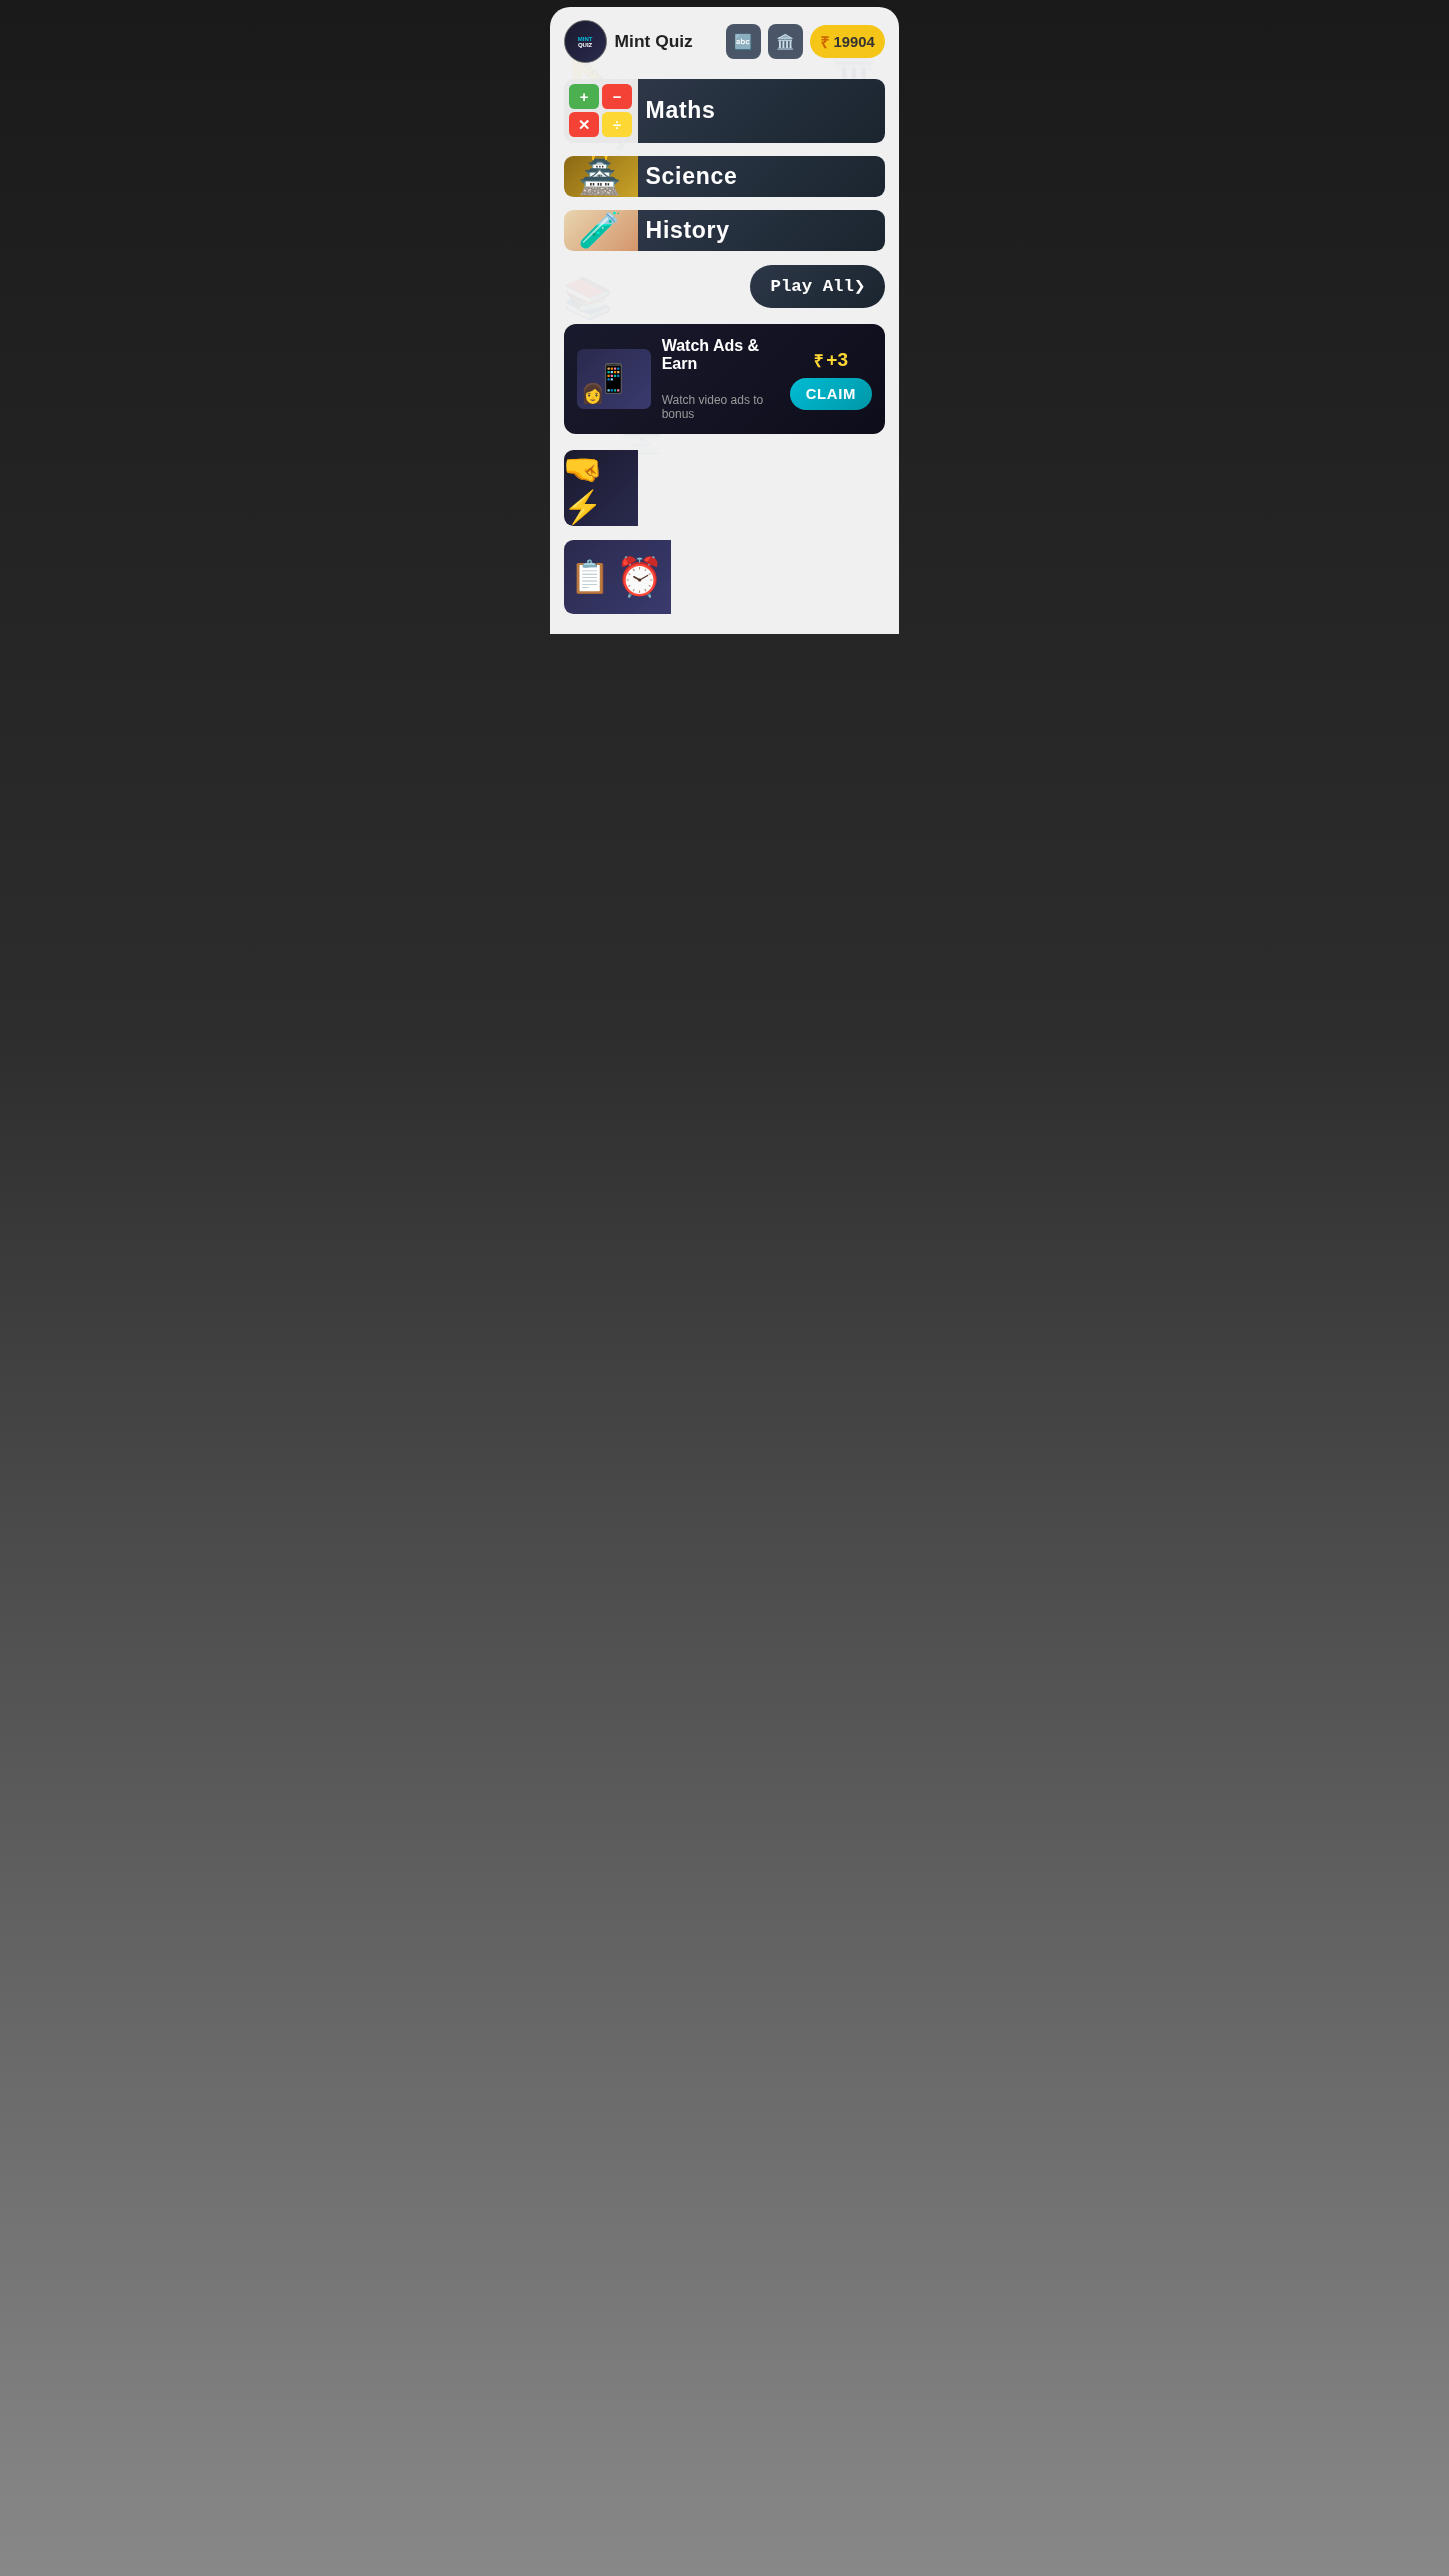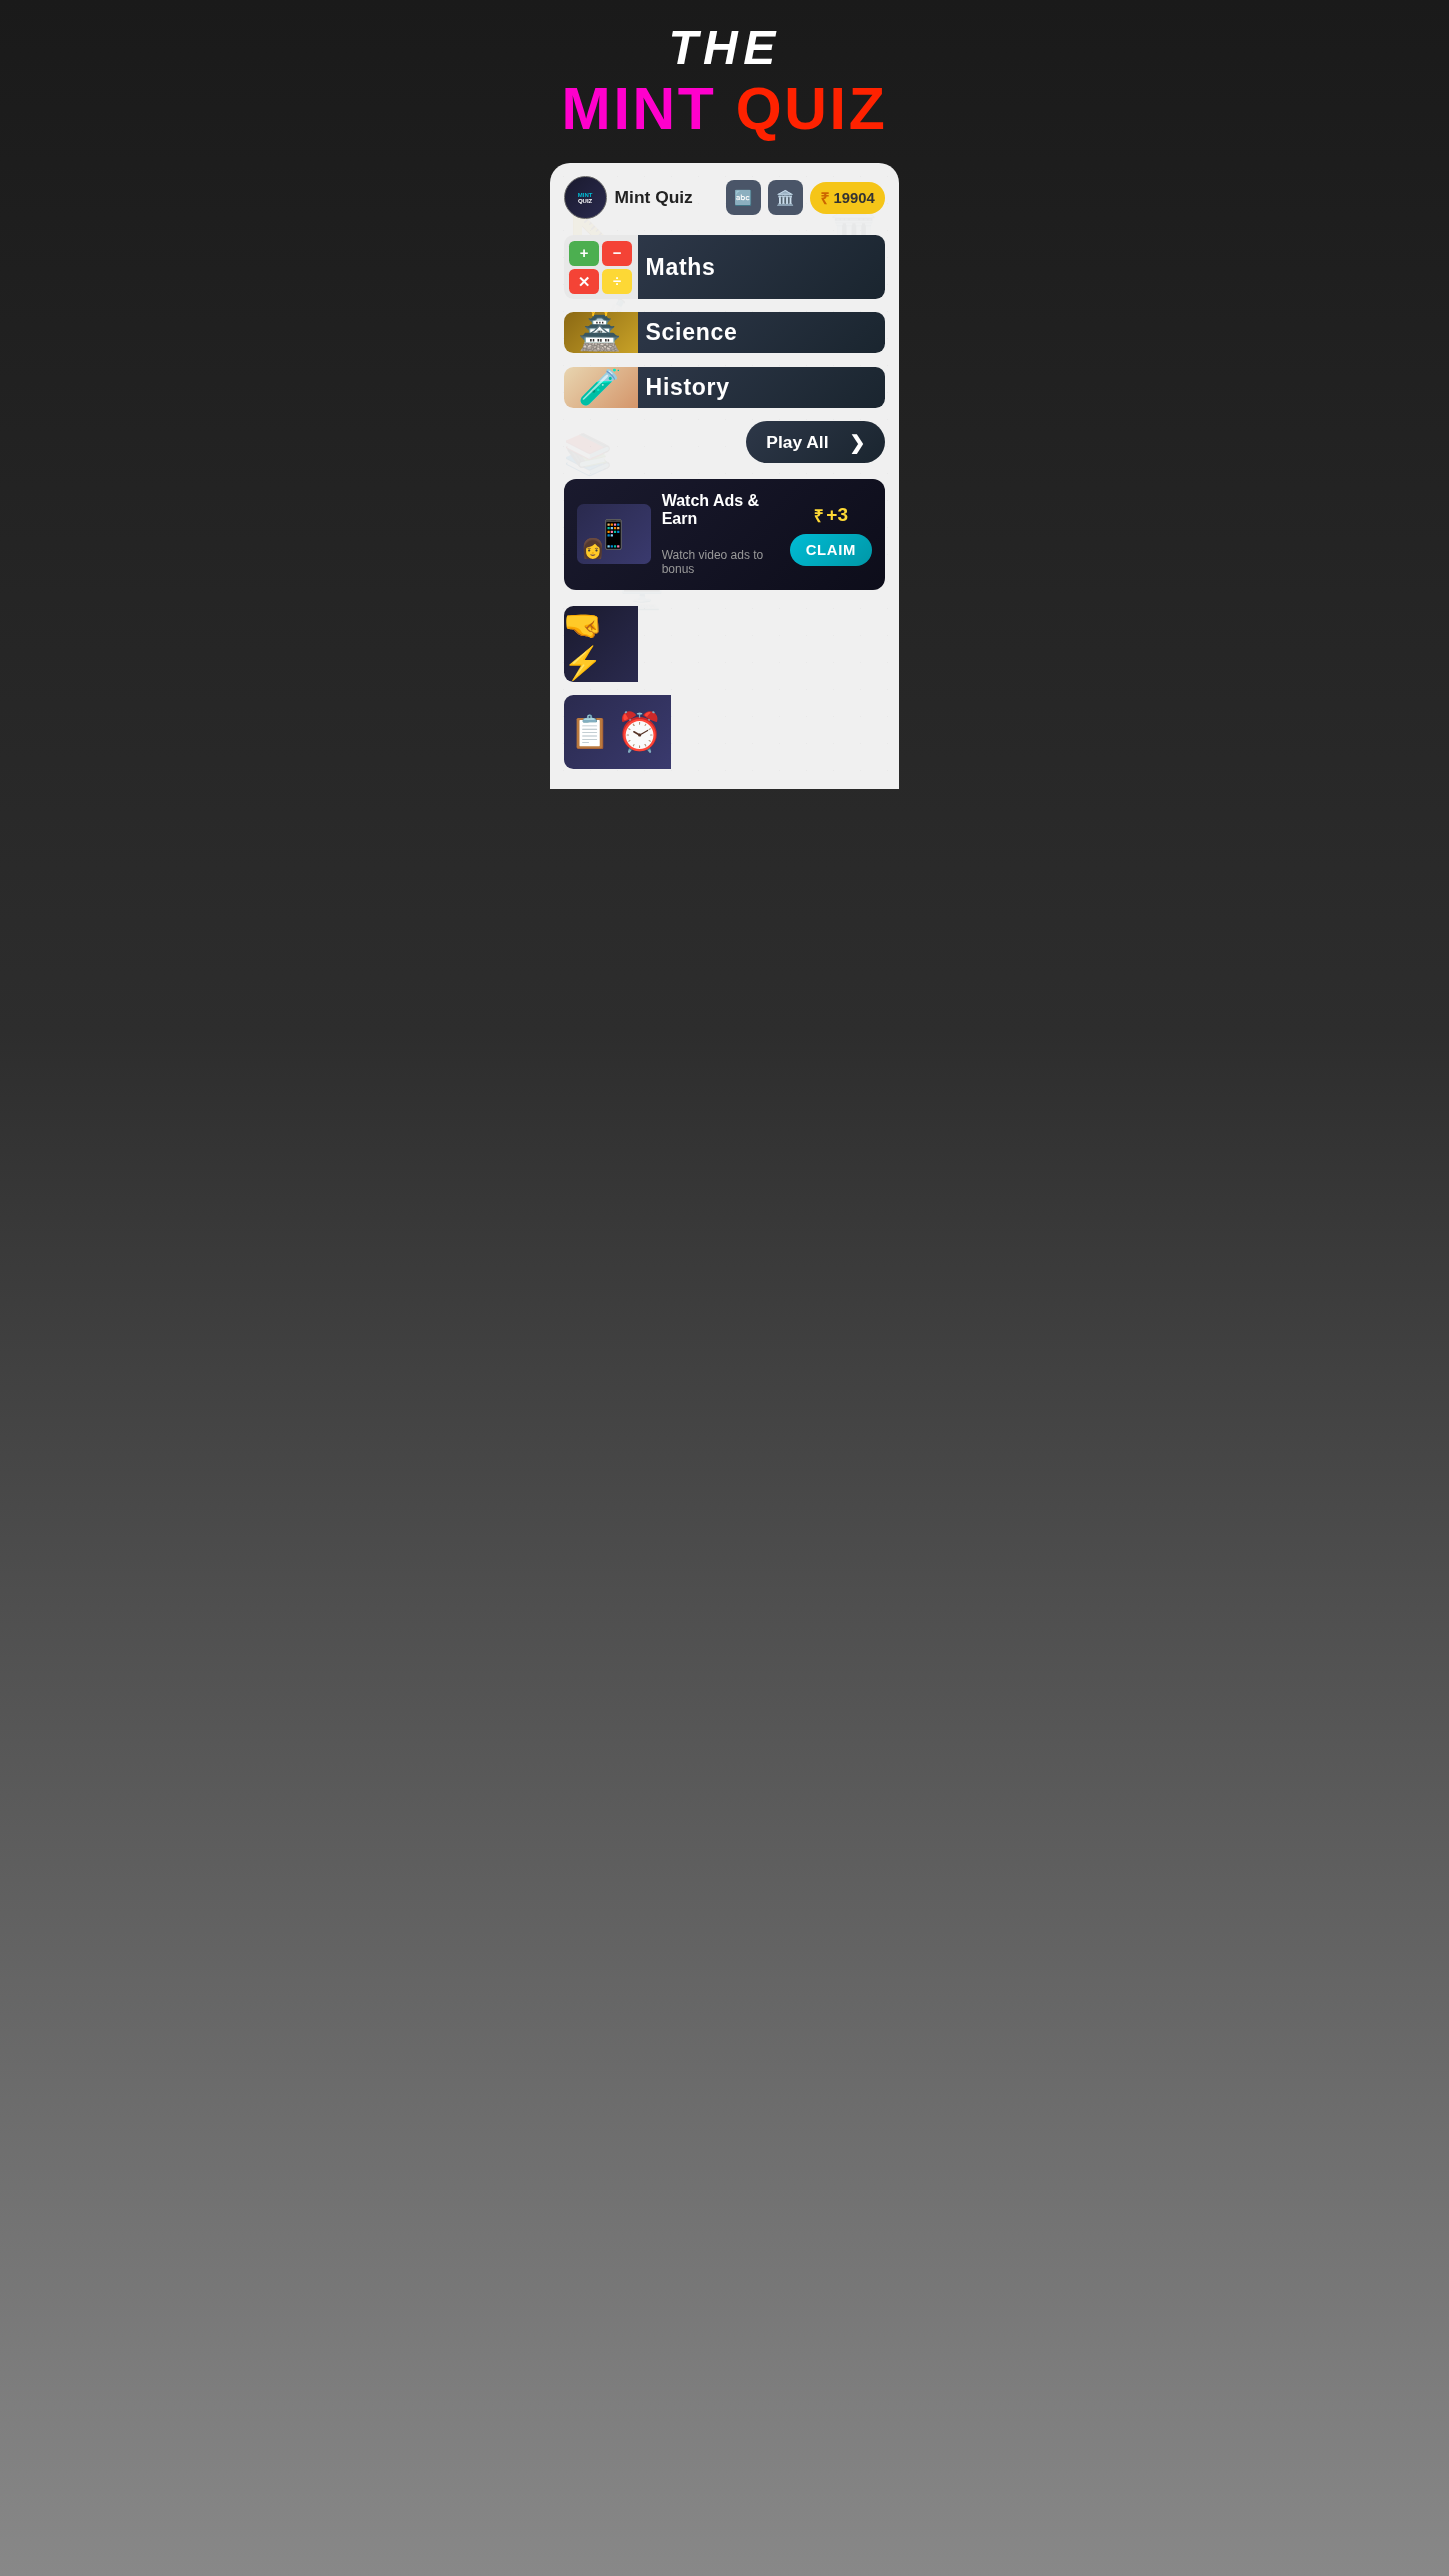--- a/index.html
+++ b/index.html
@@ -243,23 +243,24 @@
 
     .play-all-btn {
       background: linear-gradient(135deg, #2d3748, #1a252f);
       color: white;
       font-size: 17.4px;
       font-weight: bold;
       padding: 9.4px 20px;
       border-radius: 27px;
       display: flex;
       align-items: center;
-      gap: 21px;
+      gap: 0;
       cursor: pointer;
       border: none;
+      font-family: Liberation Mono, monospace;
     }
 
     .play-all-arrow {
       font-size: 19px;
       font-weight: bold;
     }
 
     
     .ads-banner {
       background: linear-gradient(135deg, #1a1a2e, #0d0d1a);
@@ -404,27 +405,20 @@
       position: absolute;
       font-size: 40px;
       color: #555;
     }
   </style>
 </head>
 <body>
 
 <div class="phone-container">
 
-  <div class="app-title">
-    <span class="the">THE</span>
-    <span class="mint-quiz">
-      <span class="mint-part">MINT</span>
-      <span class="quiz-part">QUIZ</span>
-    </span>
-  </div>
 
   <div class="main-card">
 
     <div class="watermark-bg">
       <span class="watermark-symbol" style="top:40px;left:20px;">📐</span>
       <span class="watermark-symbol" style="top:40px;right:20px;">🏛️</span>
       <span class="watermark-symbol" style="top:134px;left:40px;">🔬</span>
       <span class="watermark-symbol" style="top:268px;left:13.4px;">📚</span>
       <span class="watermark-symbol" style="top:335px;right:27px;">💻</span>
       <span class="watermark-symbol" style="top:402px;left:67px;">🖥️</span>

